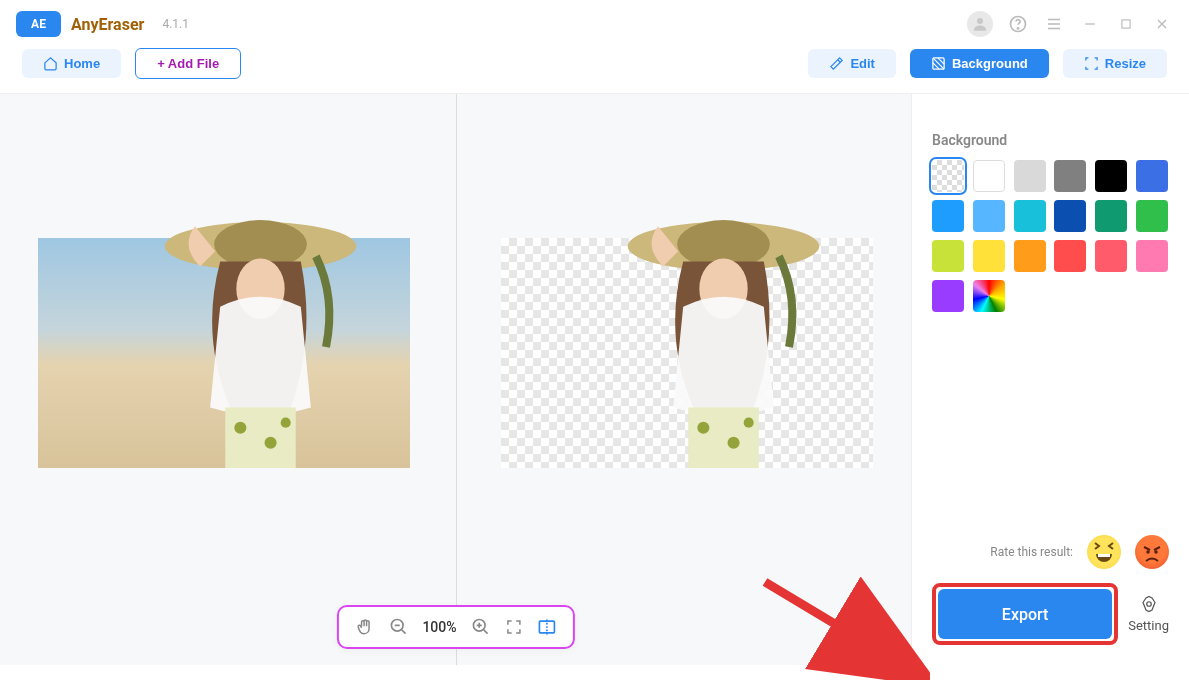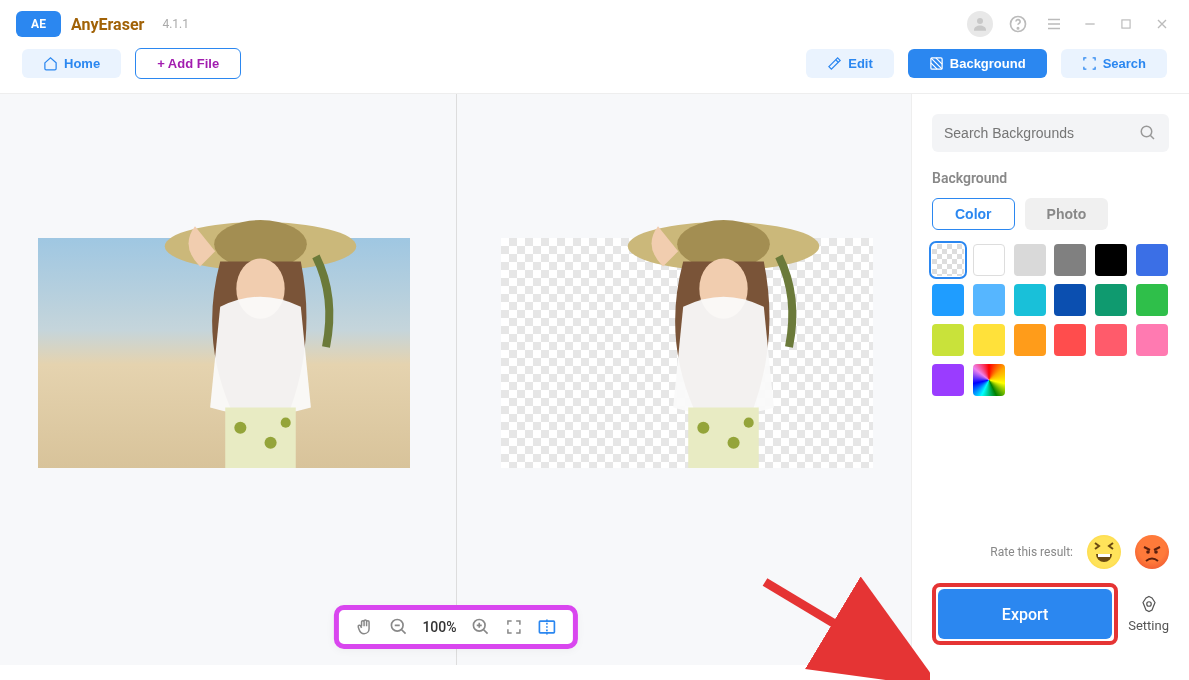--- a/index.html
+++ b/index.html
@@ -42,21 +42,21 @@
 .tab-active { background: #fff; border: 1.5px solid #2b87f0; color: #2b87f0; }
 .tab-inactive { background: #f0f0f0; color: #888; }
 .swatch-grid { display: grid; grid-template-columns: repeat(6, 1fr); gap: 8px; }
 .swatch { width: 32px; height: 32px; border-radius: 4px; cursor: pointer; }
 .swatch.selected { outline: 2px solid #2b87f0; outline-offset: 1px; }
 .swatch.trans { background-image: linear-gradient(45deg,#ddd 25%,transparent 25%,transparent 75%,#ddd 75%),linear-gradient(45deg,#ddd 25%,transparent 25%,transparent 75%,#ddd 75%); background-size:10px 10px; background-position:0 0,5px 5px; background-color:#fff; }
 .swatch.white { background:#fff; border:1px solid #ddd; }
 .swatch.rainbow { background: conic-gradient(red,orange,yellow,green,cyan,blue,violet,red); }
 
 
-.zoombar { position: absolute; left: 50%; bottom: 16px; transform: translateX(-50%); background: #fff; border: 5px solid #d946ef; border-radius: 10px; height: 44px; display: flex; align-items: center; gap: 14px; padding: 0 16px; box-shadow: 0 2px 8px rgba(0,0,0,.04); }
+.zoombar { position: absolute; left: 50%; bottom: 16px; transform: translateX(-50%); background: #fff; border: 2px solid #d946ef; border-radius: 10px; height: 44px; display: flex; align-items: center; gap: 14px; padding: 0 16px; box-shadow: 0 2px 8px rgba(0,0,0,.04); }
 .zb-icon { color: #888; cursor: pointer; display:flex; }
 .zb-text { font-size: 14px; color: #333; font-weight:500; }
 
 
 .side-footer { margin-top: auto; }
 .rate-row { display: flex; align-items: center; gap: 14px; margin-bottom: 14px; justify-content:flex-end; }
 .rate-text { font-size: 12px; color: #888; }
 .emoji { width: 34px; height: 34px; border-radius: 50%; cursor:pointer; }
 .export-row { display:flex; align-items:center; gap:10px; }
 .export-btn { flex:1; background:#2b87f0; color:#fff; border-radius:6px; height:50px; display:flex; align-items:center; justify-content:center; font-size:16px; font-weight:500; cursor:pointer; }
@@ -131,21 +131,21 @@
     <svg width="15" height="15" viewBox="0 0 24 24" fill="none" stroke="currentColor" stroke-width="2">
         <rect x="3" y="3" width="18" height="18" rx="2"></rect>
         <path d="M3 3l18 18M3 11l10 10M11 3l10 10"></path>
       </svg>
     <span>Background</span>
   </button>
   <button class="btn btn-light">
     <svg width="15" height="15" viewBox="0 0 24 24" fill="none" stroke="currentColor" stroke-width="2">
         <path d="M7 3H3v4M17 3h4v4M7 21H3v-4M17 21h4v-4"></path>
       </svg>
-    <span>Search</span>
+    <span>Resize</span>
   </button>
 </div>
 
 <div class="main">
   <div class="canvas-area">
     <div class="divider"></div>
 
     <div class="img-box img-left">
       <div class="subject">
         <svg viewBox="0 0 200 260">
@@ -218,34 +218,23 @@
       <defs>
           <marker id="ah" markerWidth="14" markerHeight="14" refX="10" refY="6" orient="auto">
             <path d="M0 0 L14 6 L0 12 z" fill="#e53434"></path>
           </marker>
         </defs>
       <path d="M5 8 L150 95" stroke="#e53434" stroke-width="9" marker-end="url(#ah)"></path>
     </svg>
   </div>
 
   <div class="sidepanel">
-    <div class="search-box">
-      <input placeholder="Search Backgrounds" style="">
-      <svg width="18" height="18" viewBox="0 0 24 24" fill="none" stroke="#999" stroke-width="2">
-          <circle cx="10" cy="10" r="7"></circle>
-          <path d="M15 15l5 5"></path>
-        </svg>
-    </div>
 
     <div class="panel-label">Background</div>
 
-    <div class="tab-row">
-      <button class="tab-btn tab-active">Color</button>
-      <button class="tab-btn tab-inactive">Photo</button>
-    </div>
 
     <div class="swatch-grid" id="swatches">
         <div class="swatch selected trans"></div>
         <div class="swatch white"></div>
         <div class="swatch" style="background: rgb(217, 217, 217);"></div>
         <div class="swatch" style="background: rgb(128, 128, 128);"></div>
         <div class="swatch" style="background: rgb(0, 0, 0);"></div>
         <div class="swatch" style="background: rgb(59, 111, 230);"></div>
         <div class="swatch" style="background: rgb(31, 157, 255);"></div>
         <div class="swatch" style="background: rgb(86, 182, 255);"></div>

